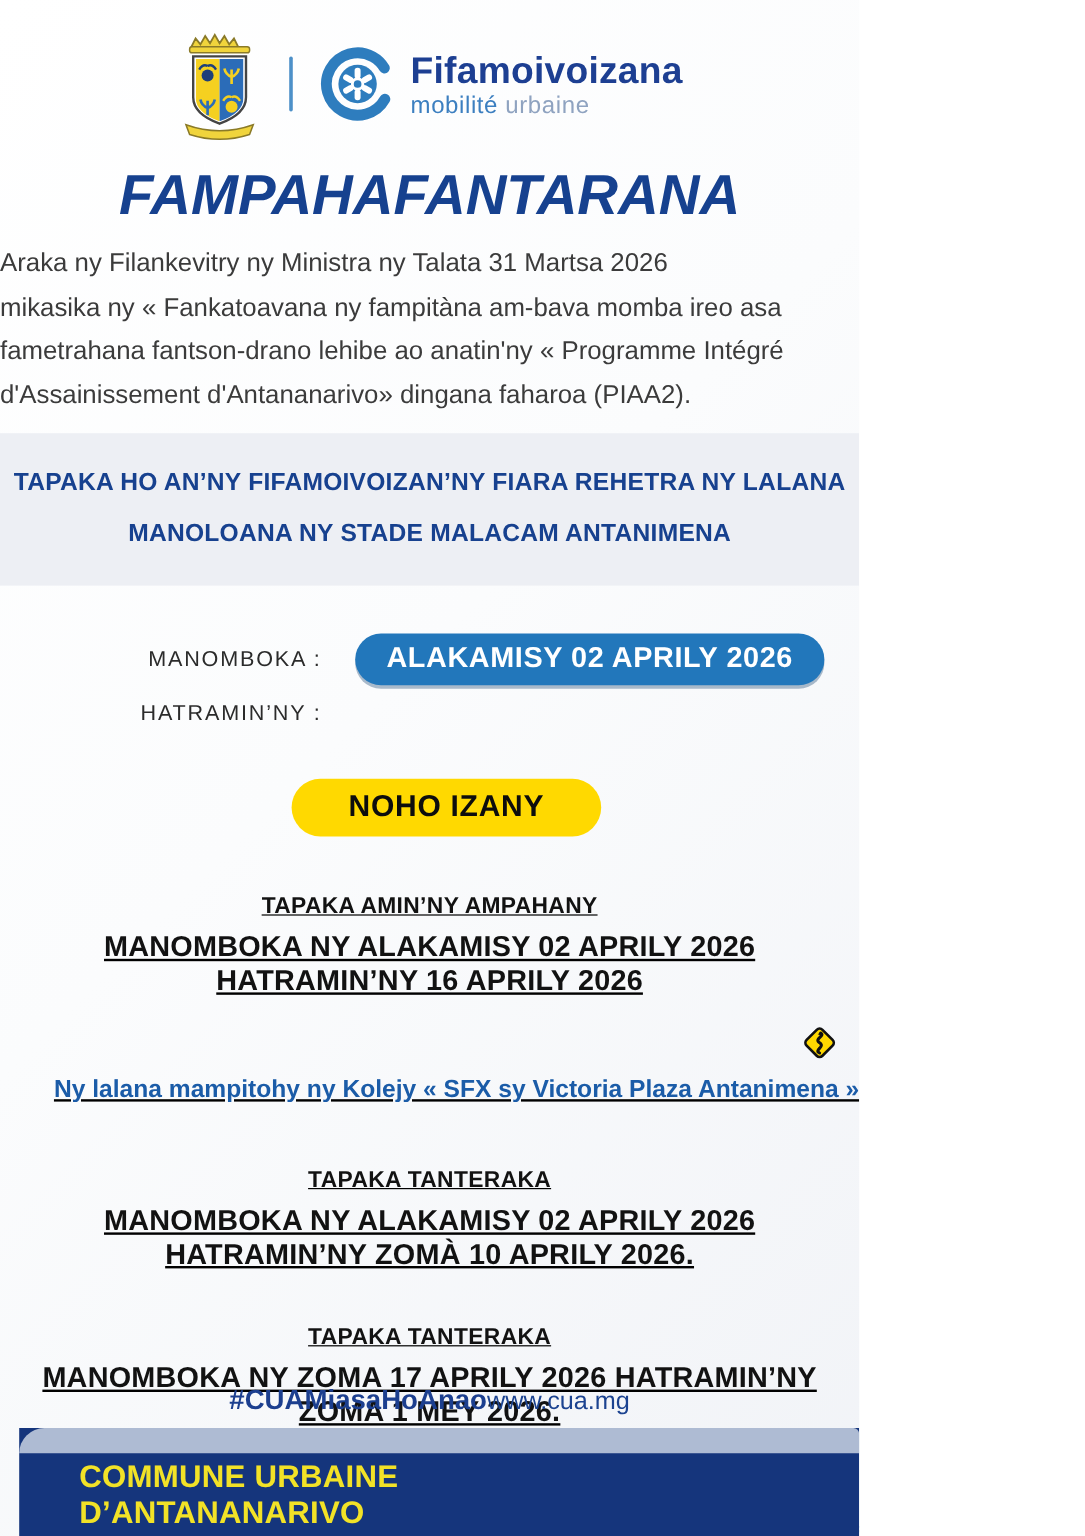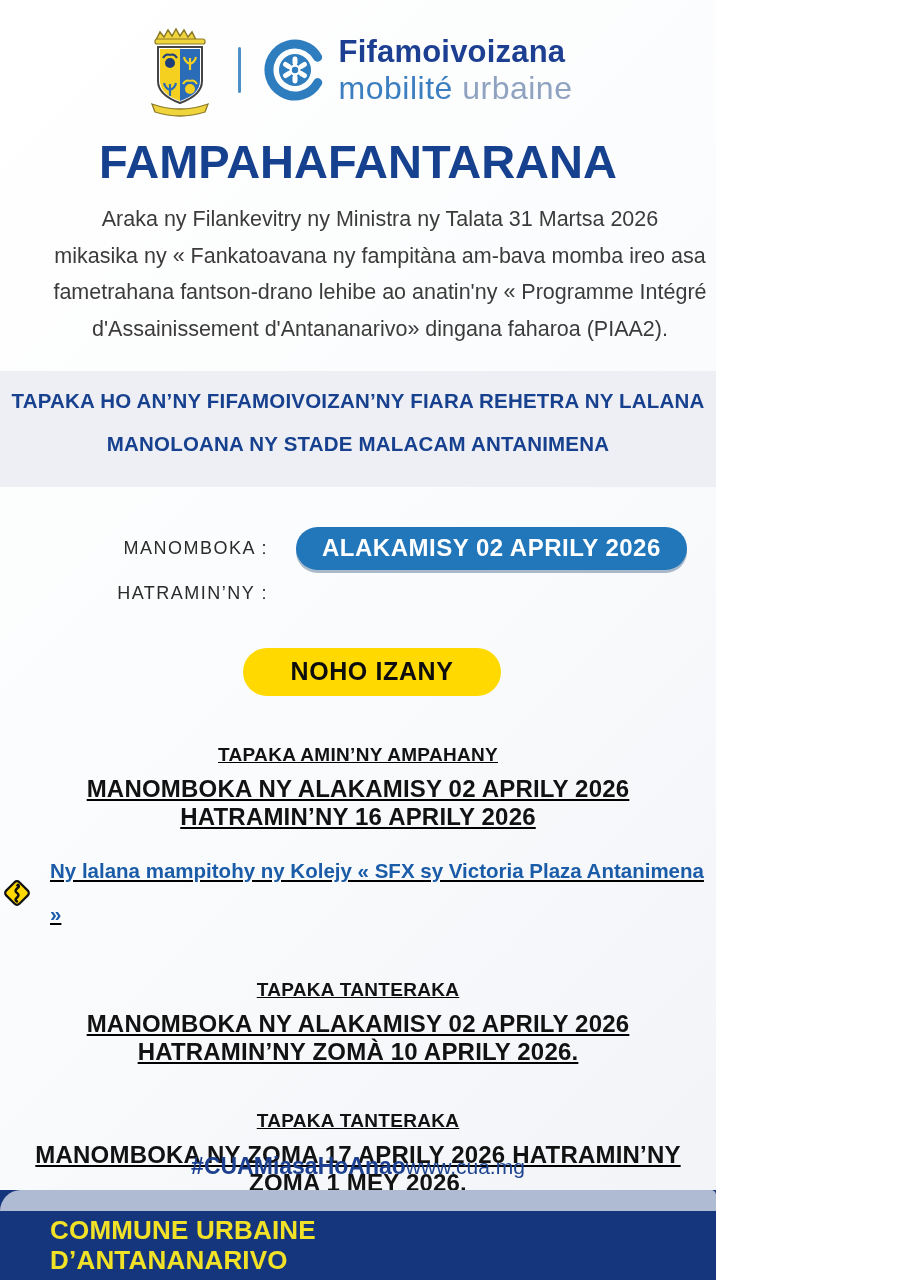--- a/index.html
+++ b/index.html
@@ -8,59 +8,59 @@
   .poster{
     position:relative; width:716px; height:1280px; overflow:hidden;
     background:linear-gradient(135deg,#ffffff 0%,#fbfcfd 45%,#f1f3f7 100%);
   }
   
   .header{ display:flex; align-items:center; justify-content:center; gap:22px; padding-top:22px; }
   .crest{ width:72px; height:96px; }
   .divider{ width:3px; height:46px; background:#2e7dbe; border-radius:2px; opacity:.85; }
   .brand{ display:flex; align-items:center; gap:12px; }
   .wordmark-top{ font-size:31px; font-weight:bold; color:#1d3f92; letter-spacing:.2px; }
-  .wordmark-sub{ font-size:32px; letter-spacing:.5px; }
+  .wordmark-sub{ font-size:20px; letter-spacing:.5px; }
   .wordmark-sub .t1{ color:#3c7fc0; }
   .wordmark-sub .t2{ color:#8fa3c0; }
   
-  .title{ text-align:center; margin-top:16px; font-size:47px; font-weight:bold; color:#16418f; letter-spacing:0px; }
-  .intro{ margin:12px auto 0; width:760px; text-align:center; font-size:21.5px; color:#3b3b3b;
+  .title{ text-align:center; margin-top:16px; font-size:47px; font-weight:bold; color:#16418f; letter-spacing:0px;font-style:italic; }
+  .intro{ margin:12px auto 0; width:760px; font-size:21.5px; color:#3b3b3b;
           line-height:1.7; white-space:pre-line; }
   
-  .band{ margin-top:24px; background:#edeff4; padding:8px 0 22px; }
+  .band{ margin-top:14px; background:#edeff4; padding:19px 0 22px; }
   .band-text{ text-align:center; font-size:20.5px; font-weight:bold; color:#17418f;
               line-height:2.1; white-space:pre-line; letter-spacing:.2px; }
   
   .schedule{ margin-top:40px; display:flex; flex-direction:column; gap:13px; }
   .sched-row{ display:flex; align-items:center; padding-left:88px; }
   .sched-label{ width:180px; text-align:right; margin-right:28px; font-size:18px; color:#2b2b2b; letter-spacing:1.5px; }
   .pill{ display:inline-block; background:#2277bb; color:#fff; font-weight:bold; font-size:24px;
          letter-spacing:.5px; padding:7px 26px 8px; border-radius:24px;
          box-shadow:0 3px 0 rgba(16,62,110,.35); }
   
   .noho-wrap{ text-align:center; margin-top:44px;padding-left:28px; }
   .noho{ display:inline-block; background:#ffd900; color:#0d0d0d; font-weight:bold; font-size:25px;
          letter-spacing:.6px; padding:9px 48px 10px; border-radius:27px; }
   
   .section{ margin-top:48px; text-align:center;text-decoration:underline; }
   .section + .section{ margin-top:44px; }
   .sec-title{ font-size:19px; font-weight:bold; color:#121212; letter-spacing:.3px; }
   .sec-sub{ margin-top:9px; font-size:24px; font-weight:bold; color:#121212; letter-spacing:.2px; }
-  .bullet{ display:flex; justify-content:center; align-items:center; margin-top:18px; }
+  .bullet{ display:flex; justify-content:center; align-items:flex-end; margin-top:18px;flex-direction:column; }
   .sign{ width:34px; height:34px; flex:0 0 auto; margin-right:16px; margin-top:2px; }
   .bullet-text{ font-size:20.5px; font-weight:bold; color:#1b5ca8; line-height:2.1;
                 white-space:pre-line; text-align:left; max-width:700px; }
   .section.center-bullet .bullet-text{ text-align:center; }
   
   .footer-links{ position:absolute; left:0; right:0; bottom:100px; display:flex;
                  justify-content:center; align-items:baseline; padding:0 64px; }
   .hashtag{ font-size:23px; font-weight:bold; color:#1c3f8f; }
   .website{ font-size:21px; color:#1c4390; text-decoration:none; }
   
-  .footer-bottom{ position:absolute; left:0; right:0; bottom:0; height:90px; background:#15357c; }
+  .footer-bottom{ position:absolute; left:16px; right:0; bottom:0; height:90px; background:#15357c; }
   .band-steel{ height:21px; background:#aebbd3; border-radius:26px 6px 0 0; }
   .footer-bar{ height:69px; display:flex; align-items:center; justify-content:space-between;
                padding:0 70px 0 50px; }
   .org{ color:#f2e227; font-weight:bold; font-size:26px; line-height:1.12; letter-spacing:.2px;
         white-space:pre-line; }
   .motto{ color:#ffffff; font-weight:bold; font-style:italic; font-size:21px; line-height:1.3;
           text-align:center; white-space:pre-line; margin-right:60px; letter-spacing:.2px; }
 </style>
 </head>
 <body>

